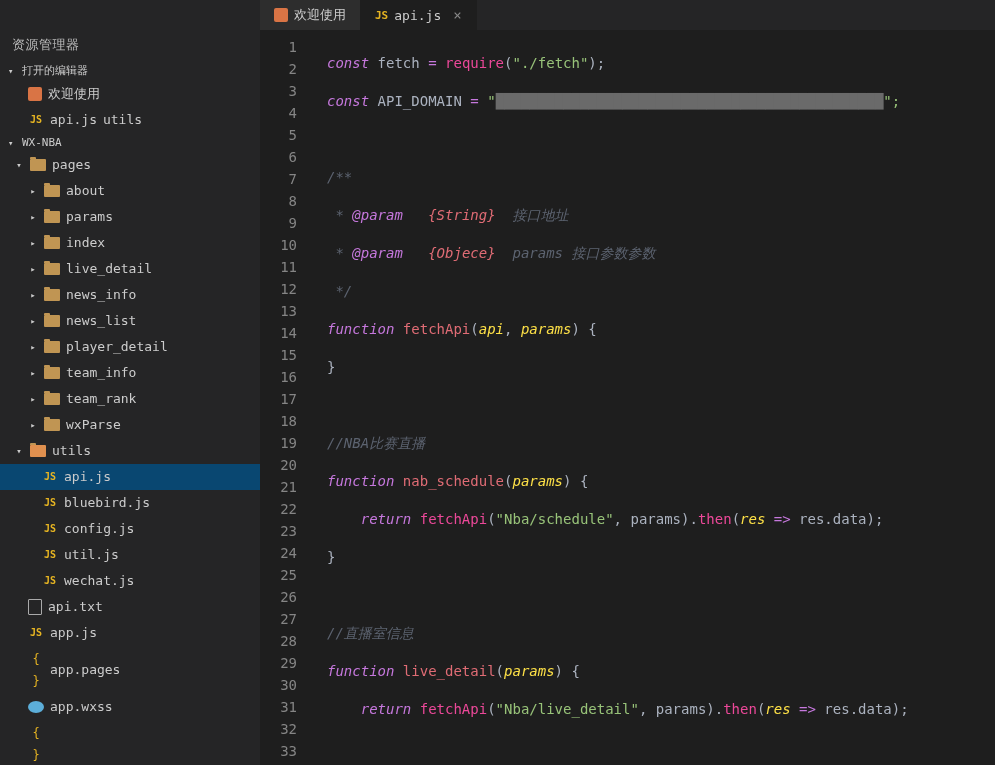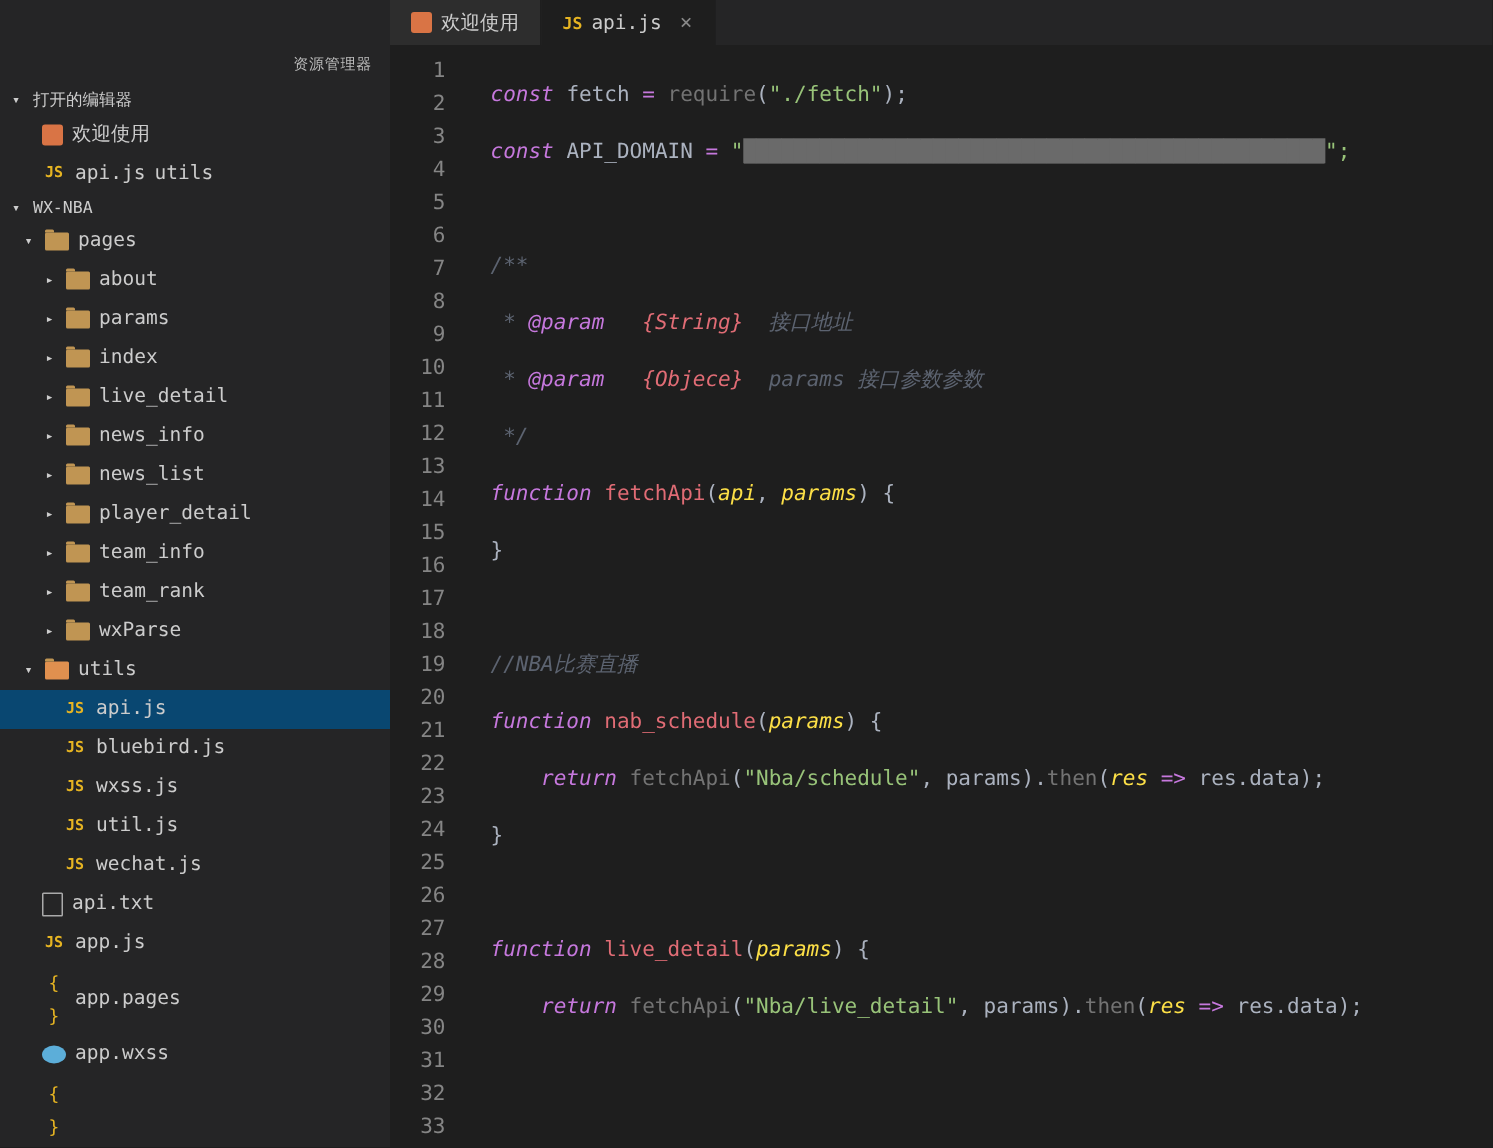--- a/index.html
+++ b/index.html
@@ -9,21 +9,21 @@
     .tab-group { display: flex; height: 100%; margin-left: 260px; }
     .tab { display: flex; align-items: center; padding: 0 14px; background: #2d2d2d; border-right: 1px solid #1e1e1e; font-size: 13px; gap: 6px; }
     .tab.active { background: #1e1e1e; }
     .tab .icon-js { color: #e6b422; font-weight: bold; font-size: 11px; }
     .tab .close { color: #888; font-size: 14px; margin-left: 6px; }
     .tab-welcome-icon { width: 14px; height: 14px; background: #d97445; border-radius: 2px; }
     
     .main { display: flex; flex: 1; overflow: hidden; }
     
     .sidebar { width: 260px; background: #252526; display: flex; flex-direction: column; overflow-y: auto; font-size: 13px; }
-    .sidebar-title { padding: 6px 12px; color: #bbbbbb; font-size: 10px; letter-spacing: 0.5px; text-align: right; }
+    .sidebar-title { padding: 6px 12px; color: #bbbbbb; font-size: 13px; letter-spacing: 0.5px; }
     .section-header { display: flex; align-items: center; padding: 3px 8px; font-size: 11px; text-transform: uppercase; gap: 4px; cursor: pointer; }
     .section-header .arrow { font-size: 9px; width: 10px; }
     
     .tree-item { display: flex; align-items: center; padding: 2px 0; gap: 6px; cursor: pointer; font-size: 13px; line-height: 22px; }
     .tree-item.active { background: #094771; }
     .tree-item .arrow { width: 10px; font-size: 9px; text-align: center; color: #cccccc; }
     
     .icon-folder { width: 16px; height: 12px; background: #c09553; border-radius: 1px; position: relative; }
     .icon-folder::before { content: ""; position: absolute; top: -2px; left: 0; width: 6px; height: 2px; background: #c09553; border-radius: 1px 1px 0 0; }
     .icon-folder.util { background: #e0904f; }
@@ -38,21 +38,21 @@
     .ind2 { padding-left: 42px; }
     
     .editor { flex: 1; background: #1e1e1e; display: flex; overflow: hidden; font-size: 14px; }
     .gutter { width: 55px; text-align: right; color: #858585; padding-top: 6px; user-select: none; }
     .gutter div { height: 22px; line-height: 22px; padding-right: 18px; }
     .code { flex: 1; padding-top: 6px; white-space: pre; overflow: hidden; }
     .code .line { height: 22px; line-height: 22px; padding-left: 12px; }
     
     .kw { color: #c678dd; font-style: italic; }
     .fn-def { color: #e06c75; }
-    .fn-call { color: #737373; }
+    .fn-call { color: #ec4899; }
     .prop { color: #abb2bf; }
     .param { color: #fde047; font-style: italic; }
     .str { color: #98c379; }
     .comment { color: #5c6370; font-style: italic; }
     .jsdoc-kw { color: #c678dd; font-style: italic; }
     .jsdoc-type { color: #e06c75; font-style: italic; }
     .punct { color: #abb2bf; }
     .op { color: #c678dd; }
     .arrow-op { color: #c678dd; font-style: italic; }
     .const-name { color: #abb2bf; }
@@ -162,21 +162,21 @@
     <div class="tree-item ind2 active">
         <span class="icon-js-file">JS</span>
         <span>api.js</span>
       </div>
     <div class="tree-item ind2">
         <span class="icon-js-file">JS</span>
         <span>bluebird.js</span>
       </div>
     <div class="tree-item ind2">
         <span class="icon-js-file">JS</span>
-        <span>wxss.js</span>
+        <span>config.js</span>
       </div>
     <div class="tree-item ind2">
         <span class="icon-js-file">JS</span>
         <span>util.js</span>
       </div>
     <div class="tree-item ind2">
         <span class="icon-js-file">JS</span>
         <span>wechat.js</span>
       </div>
 
@@ -246,20 +246,21 @@
 <div class="line"><span class="comment"> * </span><span class="jsdoc-kw">@param</span><span class="comment">   </span><span class="jsdoc-type">{Objece}</span><span class="comment">  params 接口参数参数</span></div>
 <div class="line"><span class="comment"> */</span></div>
 <div class="line"><span class="kw">function</span><span class="fn-def"> fetchApi</span><span class="punct">(</span><span class="param">api</span><span class="punct">, </span><span class="param">params</span><span class="punct">)</span><span class="punct"> {</span></div>
 <div class="line"><span class="punct">}</span></div>
 <div class="line"></div>
 <div class="line"><span class="comment">//NBA比赛直播</span></div>
 <div class="line"><span class="kw">function</span><span class="fn-def"> nab_schedule</span><span class="punct">(</span><span class="param">params</span><span class="punct">)</span><span class="punct"> {</span></div>
 <div class="line"><span>    </span><span class="kw">return</span><span class="fn-call"> fetchApi</span><span class="punct">(</span><span class="str">"Nba/schedule"</span><span class="prop">, params).</span><span class="fn-call">then</span><span class="punct">(</span><span class="param">res</span><span class="arrow-op"> =&gt; </span><span class="prop">res.data);</span></div>
 <div class="line"><span class="punct">}</span></div>
 <div class="line"></div>
+<div class="line"><span class="comment">//直播室信息</span></div>
 <div class="line"><span class="kw">function</span><span class="fn-def"> live_detail</span><span class="punct">(</span><span class="param">params</span><span class="punct">)</span><span class="punct"> {</span></div>
 <div class="line"><span>    </span><span class="kw">return</span><span class="fn-call"> fetchApi</span><span class="punct">(</span><span class="str">"Nba/live_detail"</span><span class="prop">, params).</span><span class="fn-call">then</span><span class="punct">(</span><span class="param">res</span><span class="arrow-op"> =&gt; </span><span class="prop">res.data);</span></div>
 
 
 
 
 
 
 
 

